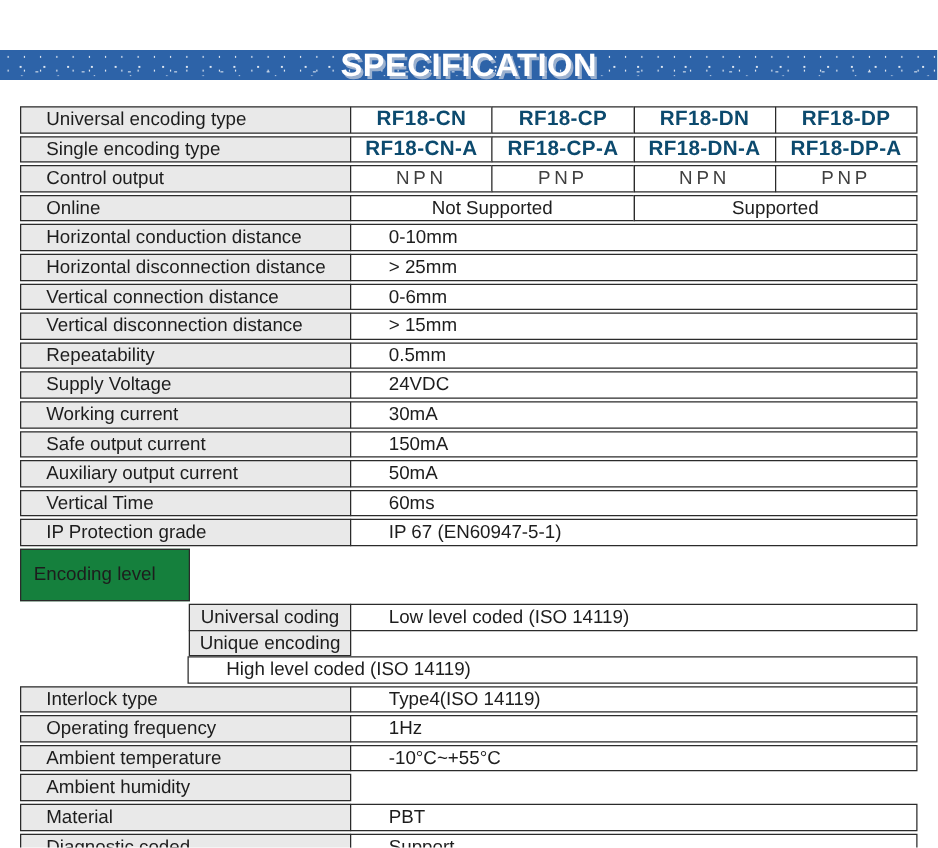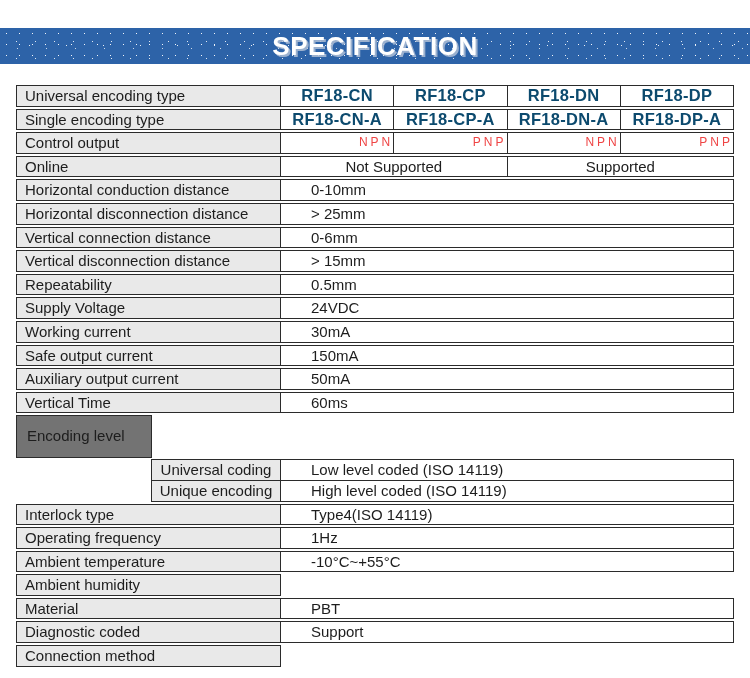--- a/index.html
+++ b/index.html
@@ -5,22 +5,22 @@
   * { box-sizing: border-box; }
   html, body {
     margin: 0; padding: 0;
     width: 750px; height: 678px;
     background: #ffffff;
     font-family: "Liberation Sans", "DejaVu Sans", sans-serif;
   }
 
   
   .banner {
-    margin-top: 28px;
-    width: 750px; height: 36px;
+    margin-top: 40px;
+    width: 750px; height: 24px;
     background-color: #2d63a8;
     background-image:
       radial-gradient(rgba(255,255,255,0.95) 0.8px, transparent 0.9px),
       radial-gradient(rgba(255,255,255,0.85) 0.8px, transparent 0.9px),
       radial-gradient(rgba(255,255,255,0.75) 0.7px, transparent 0.8px),
       radial-gradient(rgba(255,255,255,0.9) 0.8px, transparent 0.9px);
     background-size: 13px 11px, 19px 17px, 29px 23px, 37px 31px;
     background-position: 0 0, 7px 5px, 3px 9px, 11px 2px;
     display: flex; align-items: center; justify-content: center;
   }
@@ -48,40 +48,40 @@
     background: #ffffff;
     font-size: 15px;
     color: #1d1d1d;
     white-space: nowrap;
     overflow: hidden;
   }
   .cell + .cell, .g-right { margin-left: -1px; }
 
   .label {
     width: 265px;
-    padding-left: 8px;
+    padding-left: 20px;
     background: #e9e9e9;
   }
   .value { flex: 1; padding-left: 30px; }
 
   .vcol { flex: 1; text-align: center; }
   .model { font-weight: bold; font-size: 16.5px; color: #0c4a6e; letter-spacing: 0.3px; }
-  .muted { color: #ef4444; letter-spacing: 3px; font-size: 12px; text-align: right; }
+  .muted { color: #404040; letter-spacing: 3px; font-size: 15px; }
   .vhalf { flex: 1; text-align: center; }
 
   
   .glabel {
     width: 136px;
     height: 42.2px;
     line-height: 40.2px;
     padding-left: 10px;
-    background: #737373;
+    background: #15803d;
   }
   .g-right { flex: 1; display: flex; flex-direction: column; margin-top: 44px; }
-  .g-line.second { margin-top: -1px; }
+  .g-line.second { margin-top: -1px; flex-direction: column; }
   .sublabel {
     width: 130px;
     text-align: center;
     background: #e9e9e9;
     padding: 0 2px;
   }
 </style>
 </head>
 <body>
 
@@ -152,20 +152,24 @@
     <div class="cell label">Safe output current</div>
     <div class="cell value">150mA</div>
   </div>
   <div class="t-row">
     <div class="cell label">Auxiliary output current</div>
     <div class="cell value">50mA</div>
   </div>
   <div class="t-row">
     <div class="cell label">Vertical Time</div>
     <div class="cell value">60ms</div>
+  </div>
+  <div class="t-row">
+    <div class="cell label">IP Protection grade</div>
+    <div class="cell value">IP 67 (EN60947-5-1)</div>
   </div>
 
   <div class="t-group">
     <div class="cell glabel">Encoding level</div>
     <div class="g-right">
       <div class="g-line">
         <div class="cell sublabel">Universal coding</div>
         <div class="cell value">Low level coded (ISO 14119)</div>
       </div>
       <div class="g-line second">

